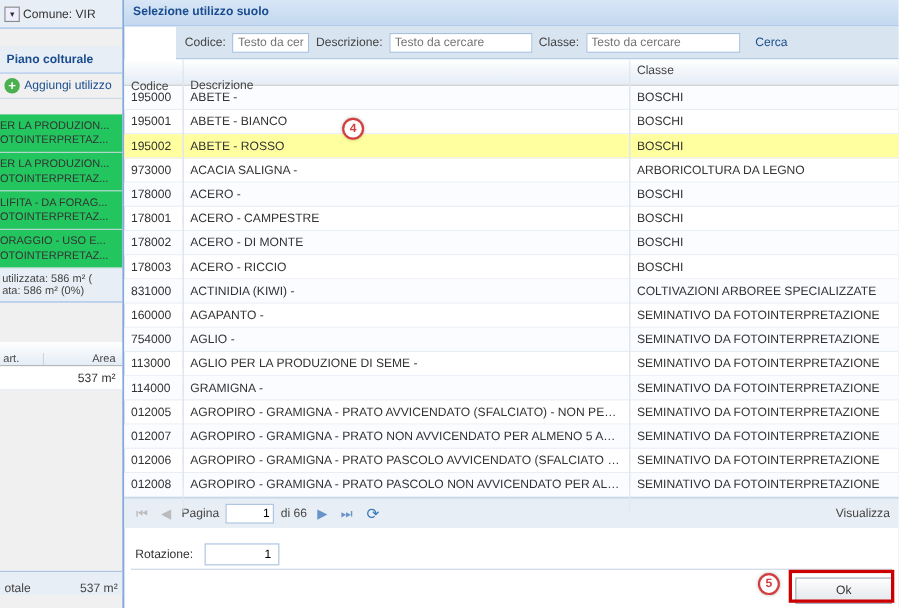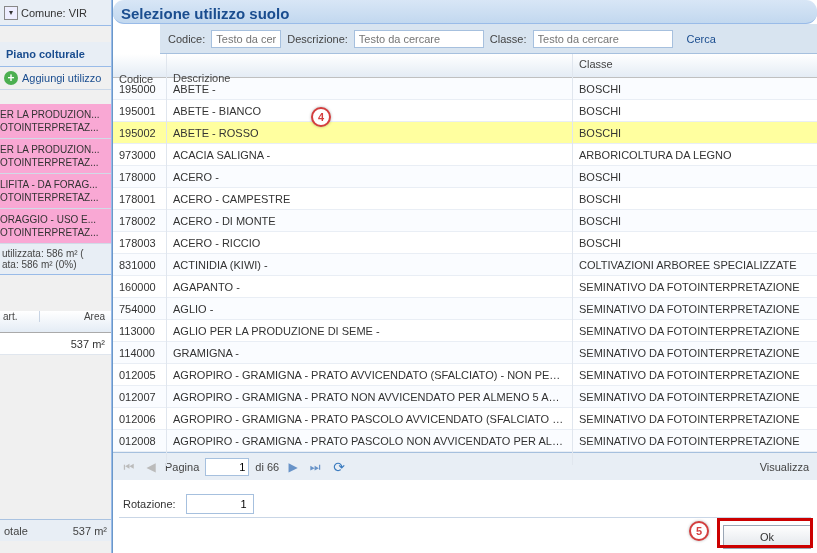--- a/index.html
+++ b/index.html
@@ -56,77 +56,76 @@
     background:#f0f0f0;
   }
   .left-panel .add-btn .plus {
     width:14px; height:14px; border-radius:50%;
     background:#4caf50; color:#fff; display:inline-flex;
     align-items:center; justify-content:center; font-size:12px; font-weight:bold;
   }
   .left-panel .trunc-block {
     border-bottom:1px solid #d1dbe7;
     padding:4px 4px 4px 0;
-    background:#f9a8d4;
+    background:#22c55e;
   }
   .left-panel .trunc-block div {
     white-space:nowrap; overflow:hidden;
     font-size:10px;
     padding:1px 0;
   }
   .left-panel .summary {
     padding:4px 2px;
     background:#e8eef5;
     border-bottom:1px solid #99bbe8;
     font-size:10px;
     color:#444;
   }
   .left-panel .cols-hdr {
     height:22px;
     display:flex;
-    align-items:flex-start;
+    align-items:flex-end;
     border-bottom:1px solid #aaa;
     background:linear-gradient(#fff,#e4ecf5);
     font-size:10px;
     color:#444;
   }
   .left-panel .cols-hdr .c1 { flex:0 0 40px; padding-left:3px; border-right:1px solid #c8d4e4;}
   .left-panel .cols-hdr .c2 { flex:1; text-align:right; padding-right:6px;}
   .left-panel .row537 {
     height:22px; display:flex; align-items:center;
     background:#fff; border-bottom:1px solid #e0e6ee;
   }
   .left-panel .row537 .c2 { flex:1; text-align:right; padding-right:6px;}
   .left-panel .bottombar {
     position:absolute; bottom:12px; left:0; right:0;
     height:22px;
-    display:flex; align-items:center;
+    display:flex; align-items:flex-end;
     background:#e8eef5;
     border-top:1px solid #aac3e1;
     padding:0 4px;
     color:#444;
   }
 
   
   .dialog {
     position: absolute;
     left: 112px; top: 0;
     width: 705px; height: 553px;
     background: #fff;
     border-left:1px solid #6a97c9;
   }
   .dialog-header {
     height: 24px;
     background: linear-gradient(#d8e6f6, #c2d8ef);
     color: #1a4d8f;
     font-weight: bold;
-    font-size: 15px;
+    font-size: 11px;
     padding: 5px 8px;
     border-bottom: 1px solid #99bbe8;
-    border-radius: 11px;
   }
   .search-toolbar {
     height: 30px;
     background: #d8e4f0;
     display: flex;
     align-items: center;
     gap: 6px;
     padding: 0 8px;
     font-size: 11px;
     color: #444;

